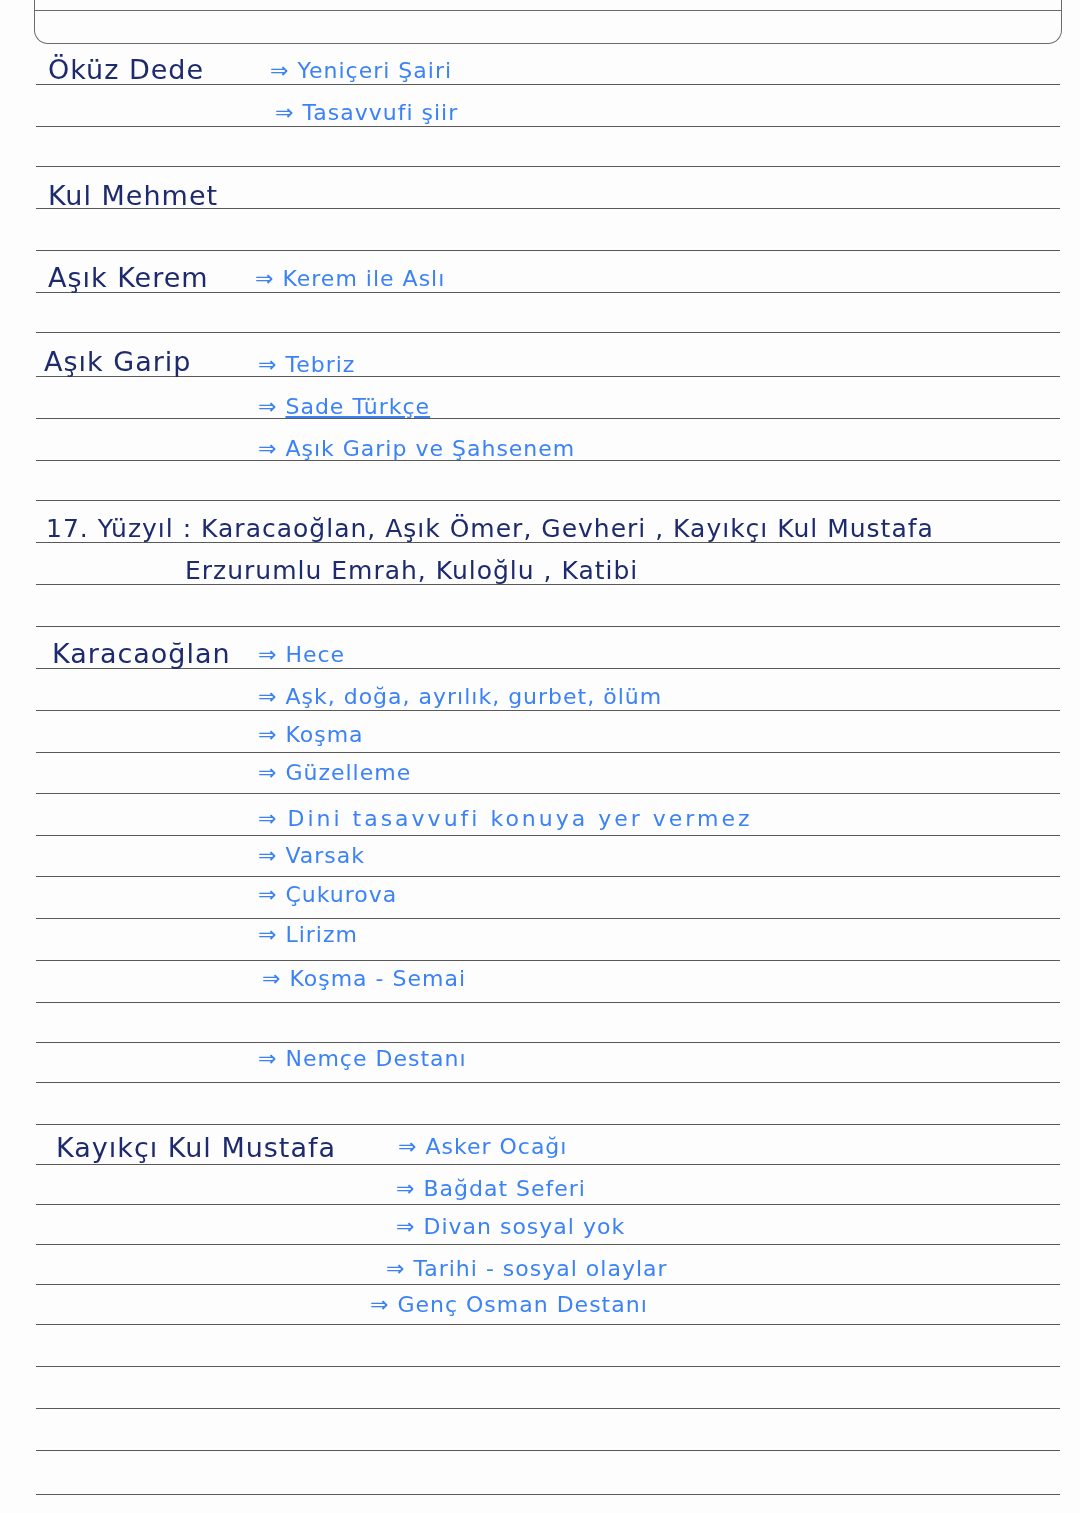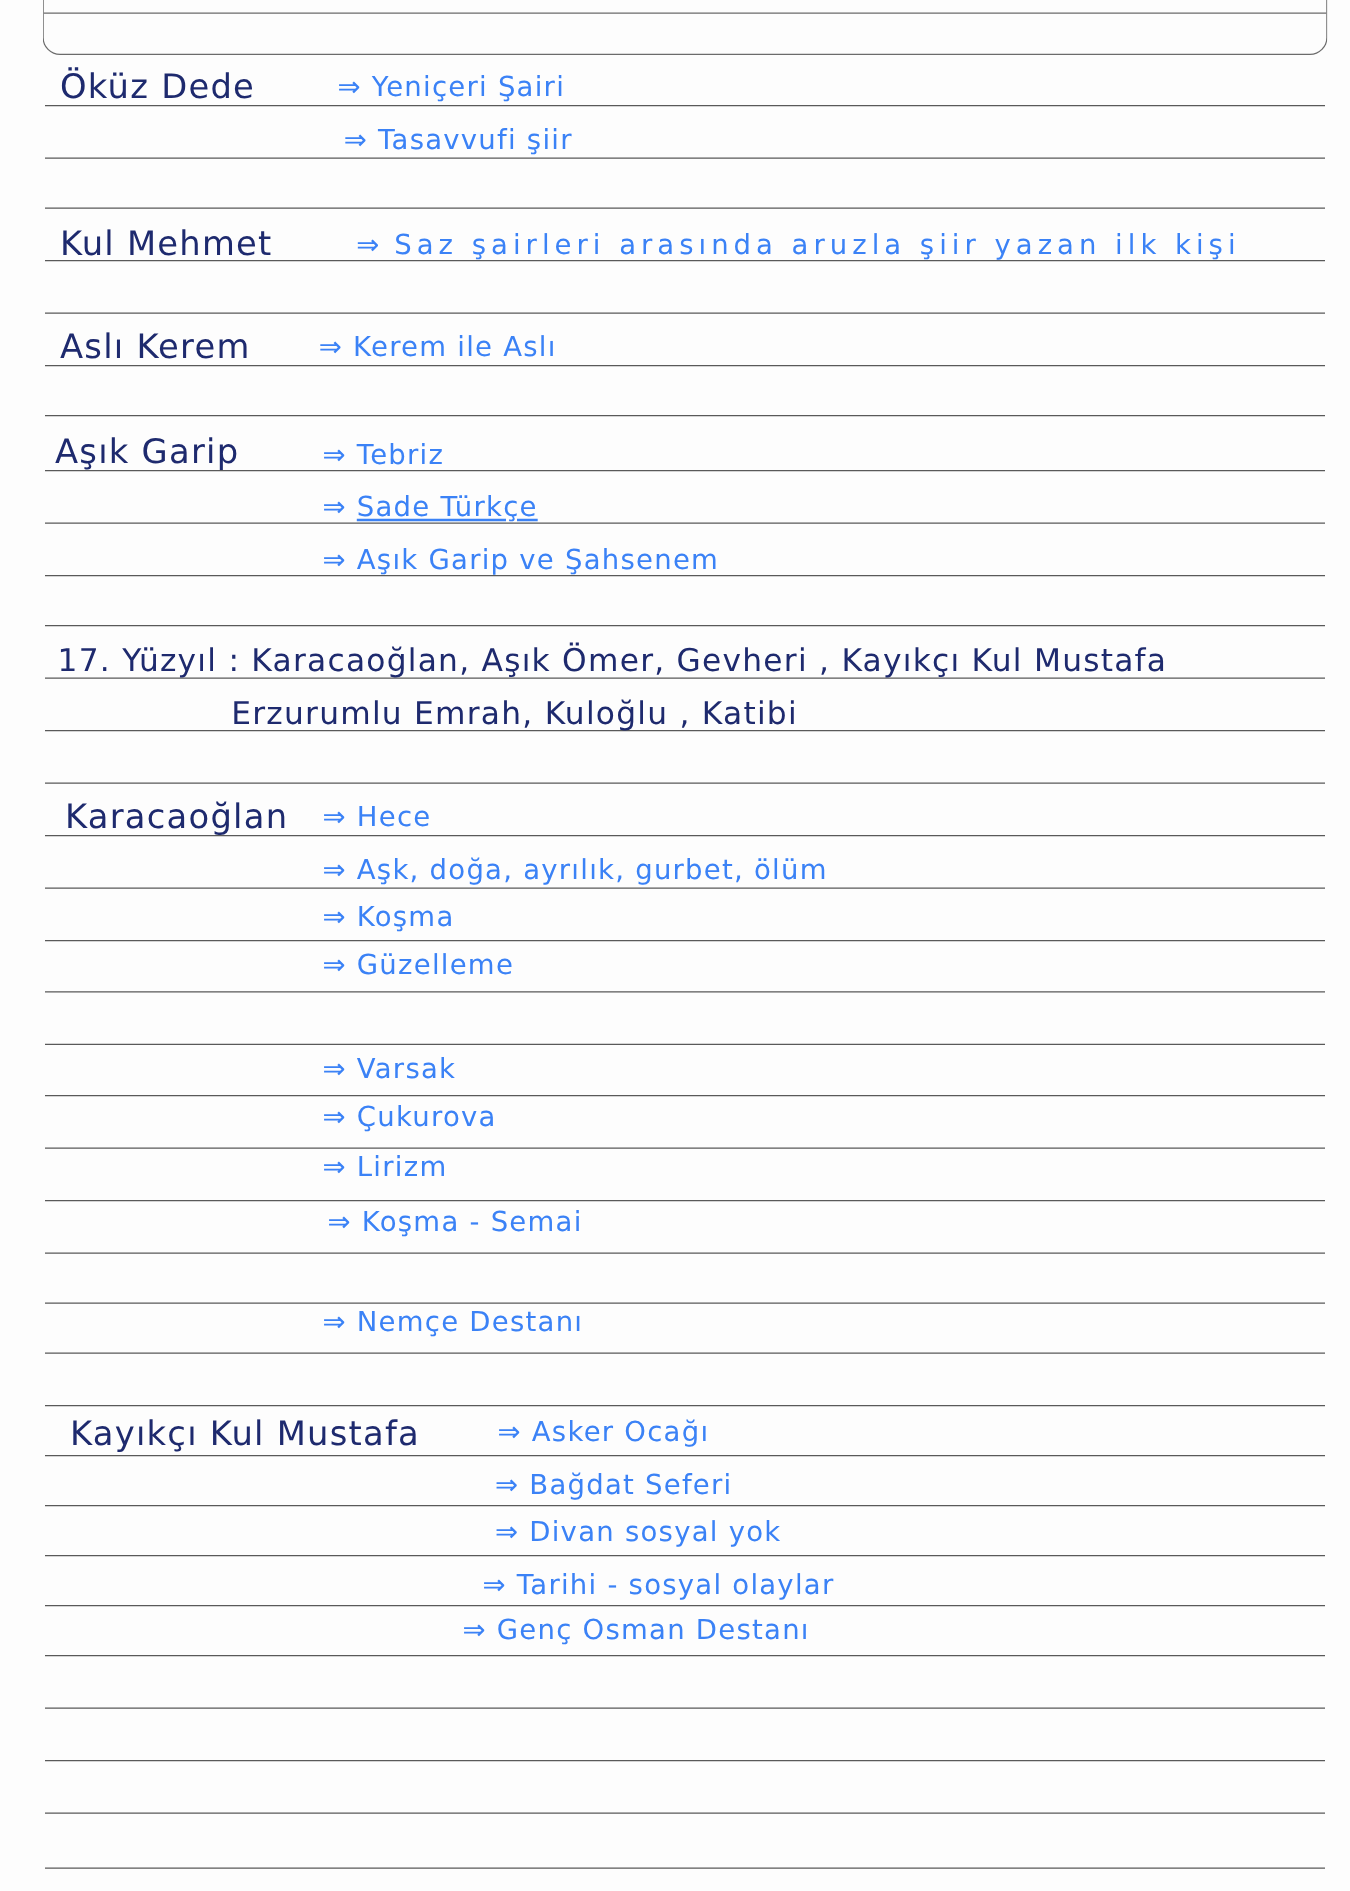--- a/index.html
+++ b/index.html
@@ -108,25 +108,22 @@
 
   <div class="line-text ink-blue heading" style="left:48px; top:54px">Öküz Dede</div>
   <div class="line-text ink-gray" style="left:270px; top:58px">
     <span class="arrow">⇒</span><span>Yeniçeri Şairi</span>
   </div>
   <div class="line-text ink-gray" style="left:275px; top:100px">
     <span class="arrow">⇒</span><span>Tasavvufi şiir</span>
   </div>
 
   <div class="line-text ink-blue heading" style="left:48px; top:180px">Kul Mehmet</div>
-  <div class="line-text ink-gray" style="left:285px; top:184px; letter-spacing:4px">
-    <span class="arrow">⇒</span><span>Saz şairleri arasında aruzla şiir yazan ilk kişi</span>
-  </div>
 
-  <div class="line-text ink-blue heading" style="left:48px; top:262px">Aslı Kerem</div>
+  <div class="line-text ink-blue heading" style="left:48px; top:262px">Aşık Kerem</div>
   <div class="line-text ink-gray" style="left:255px; top:266px">
     <span class="arrow">⇒</span><span>Kerem ile Aslı</span>
   </div>
 
   <div class="line-text ink-blue heading" style="left:44px; top:346px">Aşık Garip</div>
   <div class="line-text ink-gray" style="left:258px; top:352px">
     <span class="arrow">⇒</span><span>Tebriz</span>
   </div>
   <div class="line-text ink-gray" style="left:258px; top:394px">
     <span class="arrow">⇒</span><span style="text-decoration:underline">Sade Türkçe</span>
@@ -146,20 +143,23 @@
     <span class="arrow">⇒</span><span>Hece</span>
   </div>
   <div class="line-text ink-gray" style="left:258px; top:684px">
     <span class="arrow">⇒</span><span>Aşk, doğa, ayrılık, gurbet, ölüm</span>
   </div>
   <div class="line-text ink-gray" style="left:258px; top:722px">
     <span class="arrow">⇒</span><span>Koşma</span>
   </div>
   <div class="line-text ink-gray" style="left:258px; top:760px">
     <span class="arrow">⇒</span><span>Güzelleme</span>
+  </div>
+  <div class="line-text ink-gray" style="left:258px; top:806px; letter-spacing:3px">
+    <span class="arrow">⇒</span><span>Dini tasavvufi konuya yer vermez</span>
   </div>
   <div class="line-text ink-gray" style="left:258px; top:843px">
     <span class="arrow">⇒</span><span>Varsak</span>
   </div>
   <div class="line-text ink-gray" style="left:258px; top:882px">
     <span class="arrow">⇒</span><span>Çukurova</span>
   </div>
   <div class="line-text ink-gray" style="left:258px; top:922px">
     <span class="arrow">⇒</span><span>Lirizm</span>
   </div>

